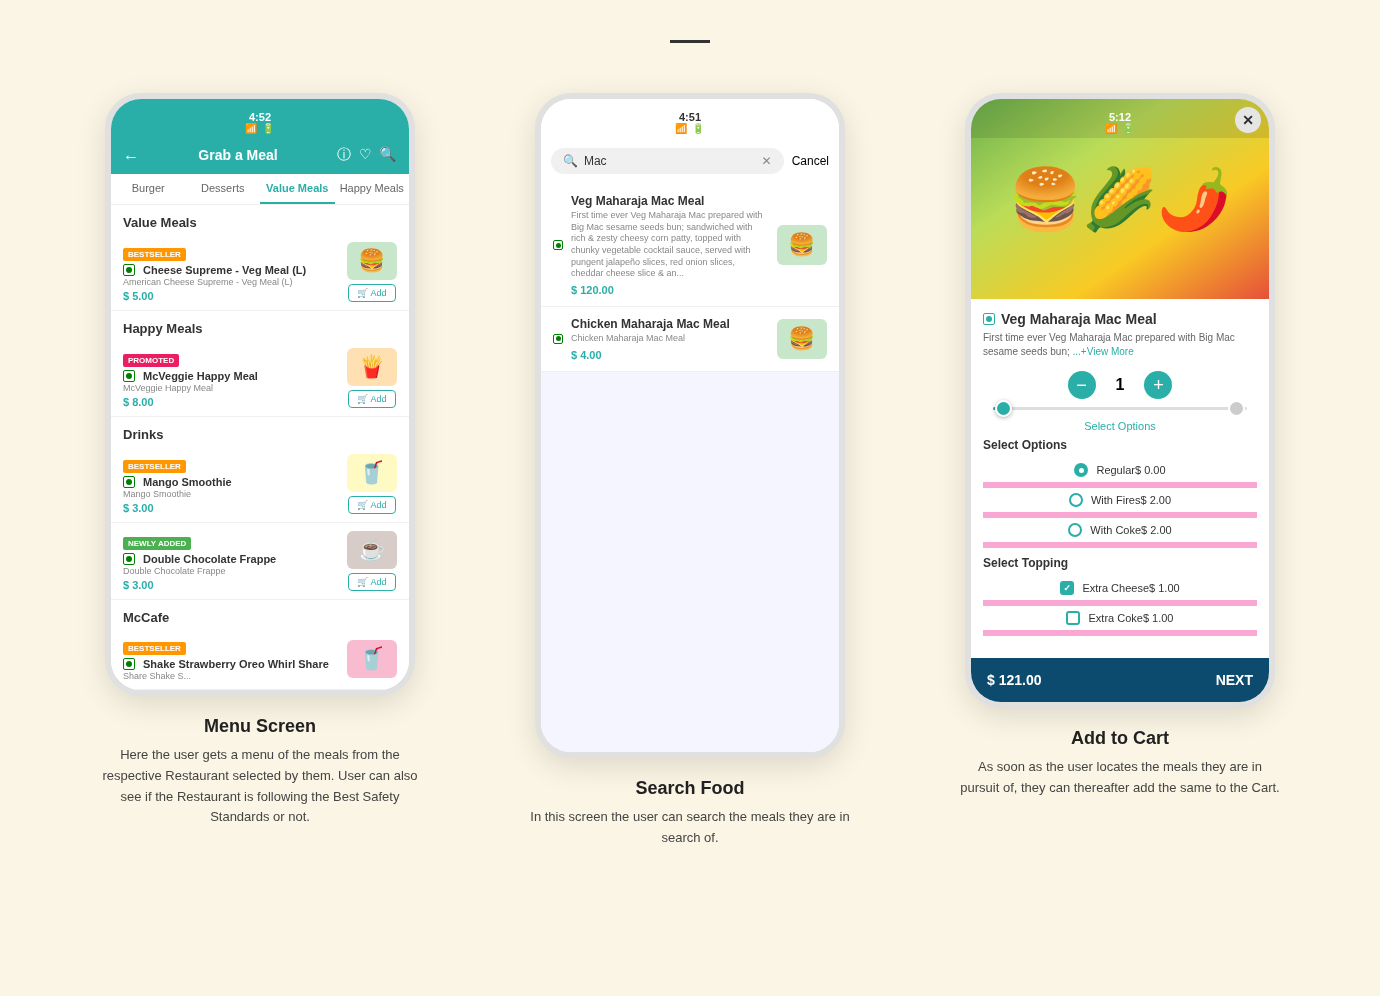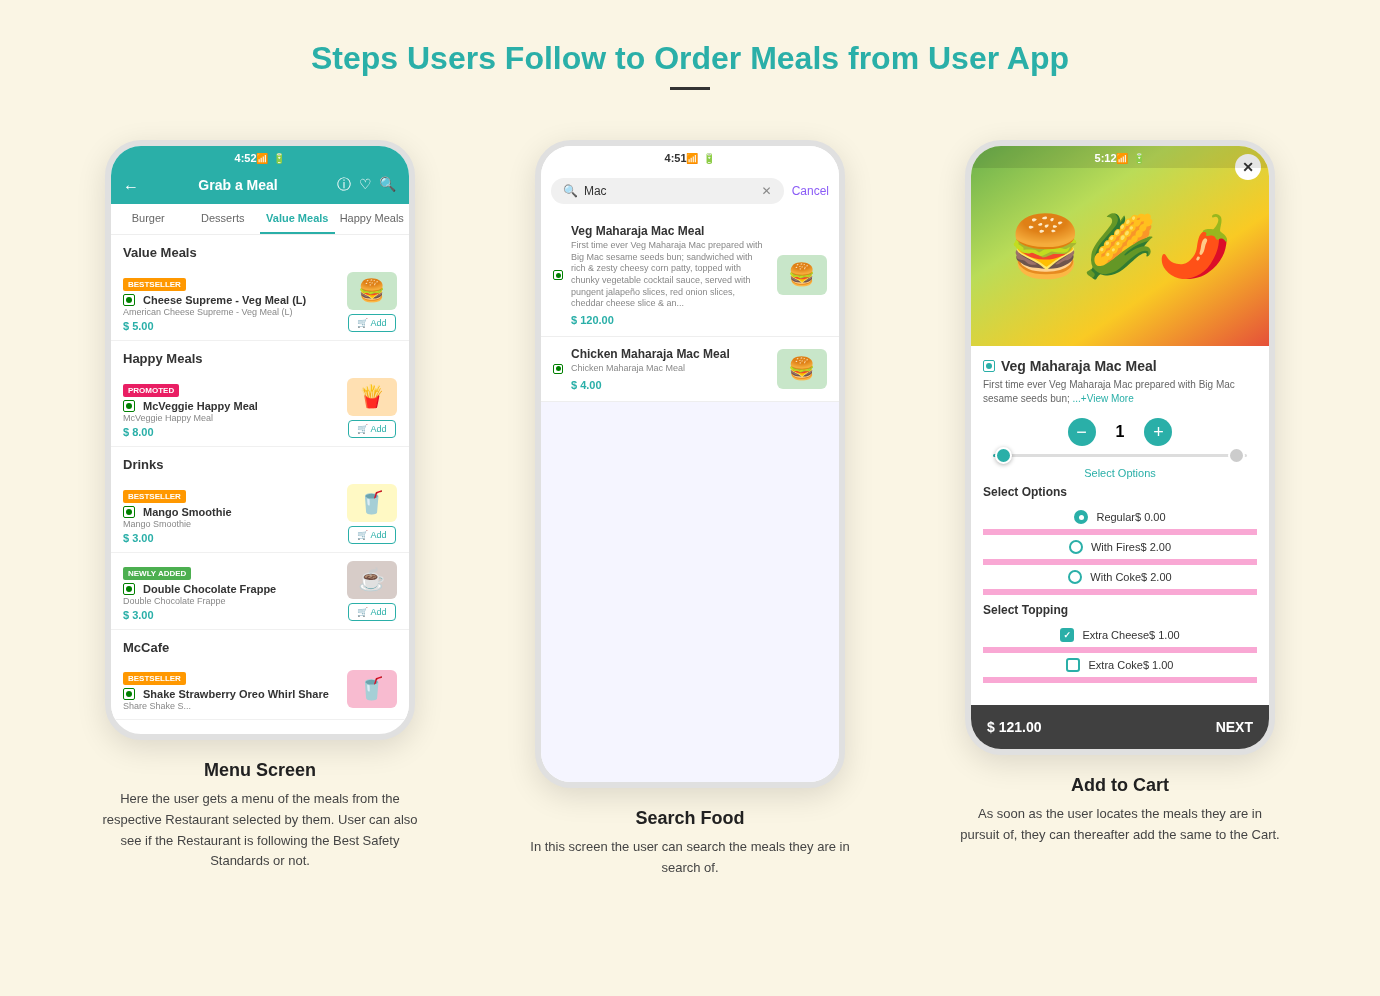--- a/index.html
+++ b/index.html
@@ -51,24 +51,25 @@
       background: white;
       border-radius: 36px;
       border: 6px solid #e0e0e0;
       box-shadow: 0 8px 30px rgba(0,0,0,0.12);
       overflow: hidden;
       position: relative;
     }
 
     .phone-notch-bar {
       display: flex;
-      justify-content: center;
-      align-items: center;
-      padding: 6px 16px 4px;
+      justify-content: flex-end;
+      align-items: center;
+      padding: 12px 16px 4px;
       background: #2aafa8;
+      flex-direction: column;
     }
 
     .phone-time {
       color: white;
       font-size: 11px;
       font-weight: bold;
     }
 
     .phone-icons {
       display: flex;
@@ -258,21 +259,21 @@
       background: #f0f0f0;
       border-radius: 20px;
       padding: 6px 12px;
       gap: 6px;
     }
 
     .search-icon { color: #888; font-size: 12px; }
     .search-text { font-size: 12px; color: #333; flex: 1; }
     .search-clear { color: #888; font-size: 12px; cursor: pointer; }
 
-    .cancel-btn { font-size: 12px; color: #8b5cf6; cursor: pointer; }
+    .cancel-btn { font-size: 12px; color: #000000; cursor: pointer; }
 
     .search-results {
       padding: 0;
     }
 
     .search-result-item {
       display: flex;
       align-items: center;
       padding: 10px 12px;
       border-bottom: 1px solid #eee;
@@ -519,21 +520,21 @@
       background: white;
     }
 
     .checkmark {
       color: white;
       font-size: 9px;
       font-weight: bold;
     }
 
     .cart-footer {
-      background: #404040;
+      background: #0c4a6e;
       padding: 14px 16px;
       display: flex;
       justify-content: space-between;
       align-items: center;
       margin-top: 10px;
     }
 
     .cart-total {
       color: white;
       font-size: 14px;
@@ -566,21 +567,20 @@
       color: #444;
       line-height: 1.6;
       max-width: 320px;
       text-align: center;
     }
   </style>
 </head>
 <body>
 
 <div class="page-wrapper">
-  <h1 class="page-title">Steps Users Follow to Order Meals from User App</h1>
   <div class="title-divider"></div>
 
   <div class="phones-row">
 
     <div class="phone-column">
       <div class="phone-shell">
 
         <div class="phone-notch-bar">
           <span class="phone-time">4:52</span>
           <div class="phone-icons">

